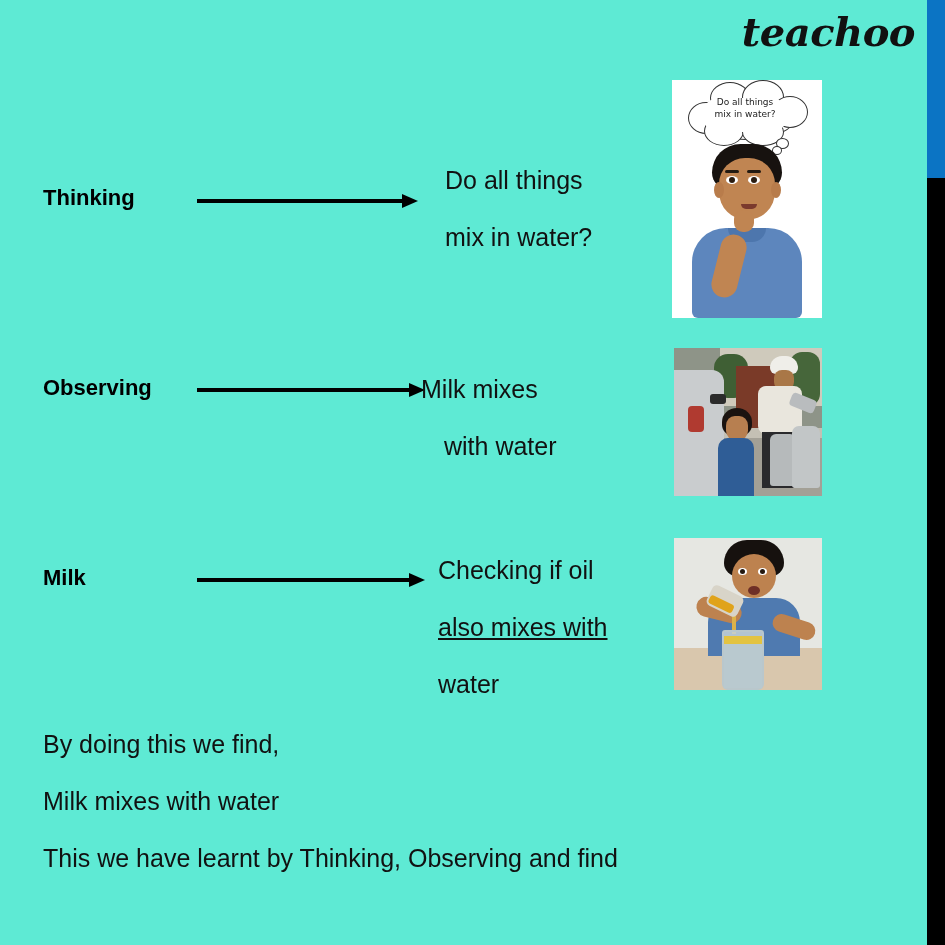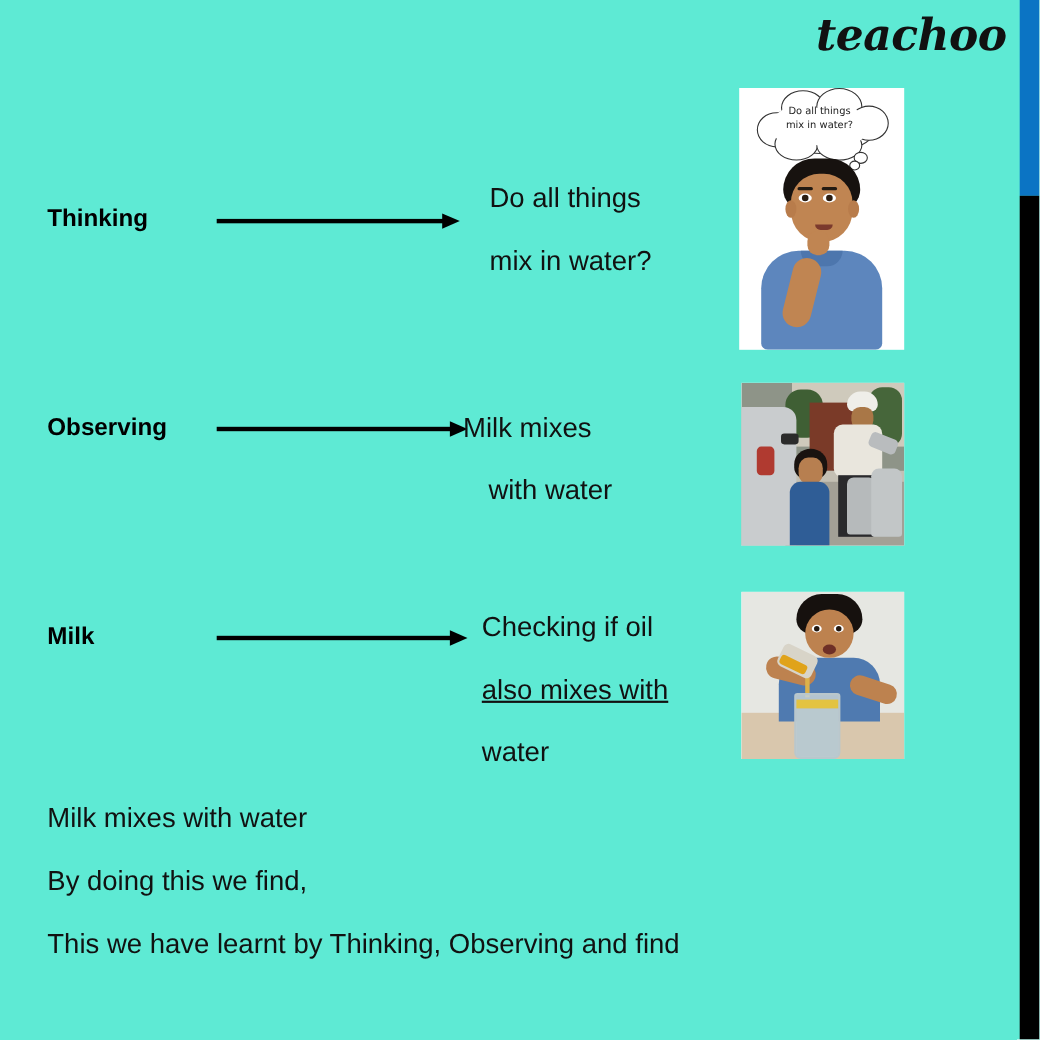--- a/index.html
+++ b/index.html
@@ -275,18 +275,18 @@
           <div class="oil"></div>
         </div>
       <div class="glass">
           <div class="waterlayer"></div>
           <div class="oillayer"></div>
         </div>
     </div>
   </div>
 
   <div class="bottom-block">
+    <div class="line">By doing this we find,</div>
     <div class="line">Milk mixes with water</div>
-    <div class="line">By doing this we find,</div>
     <div class="line">This we have learnt by Thinking, Observing and find</div>
   </div>
 
 </div>
 
 </body></html>

